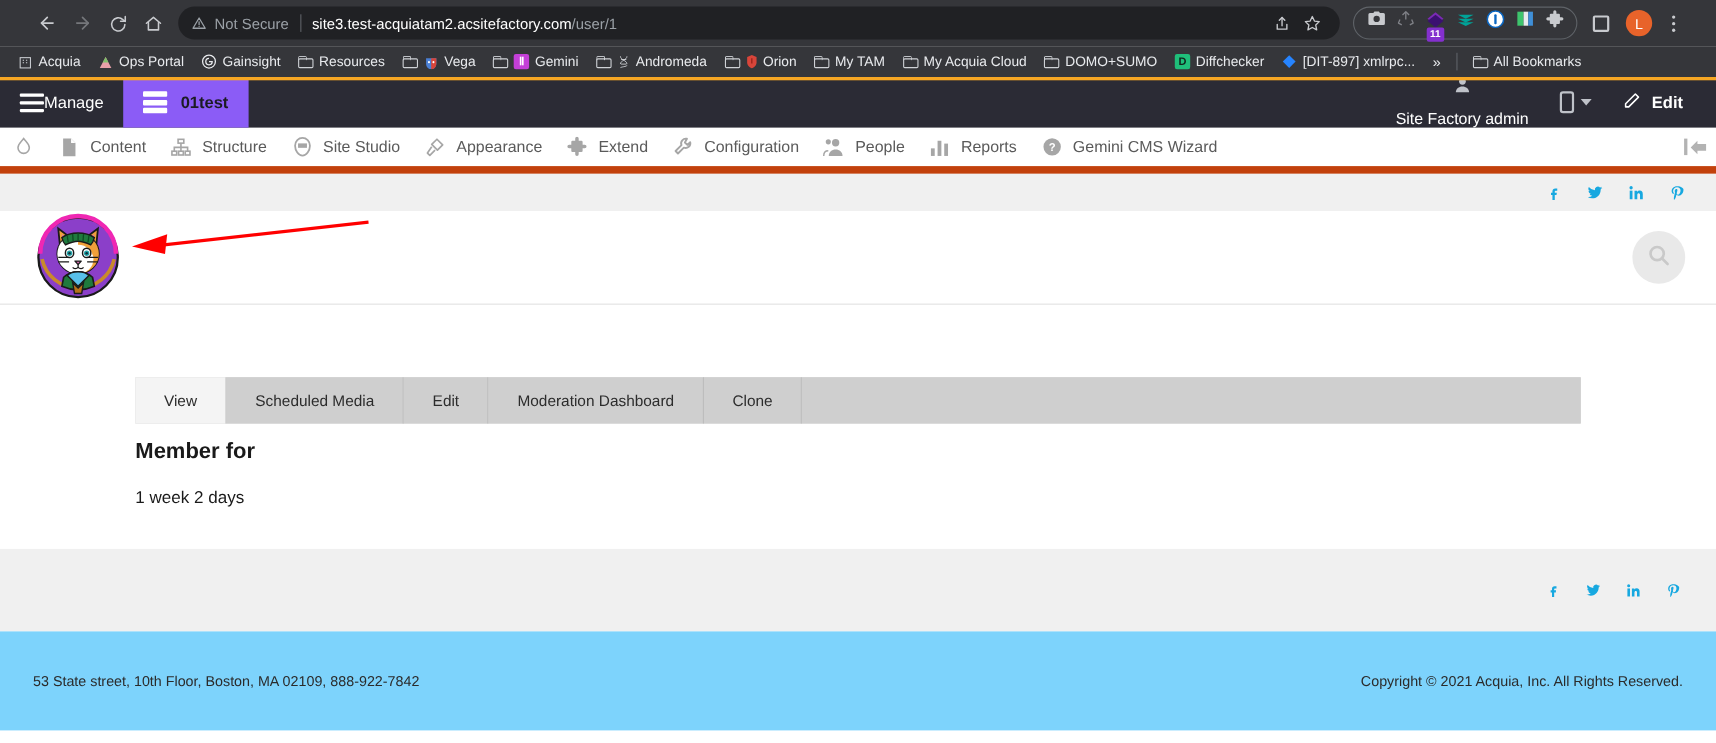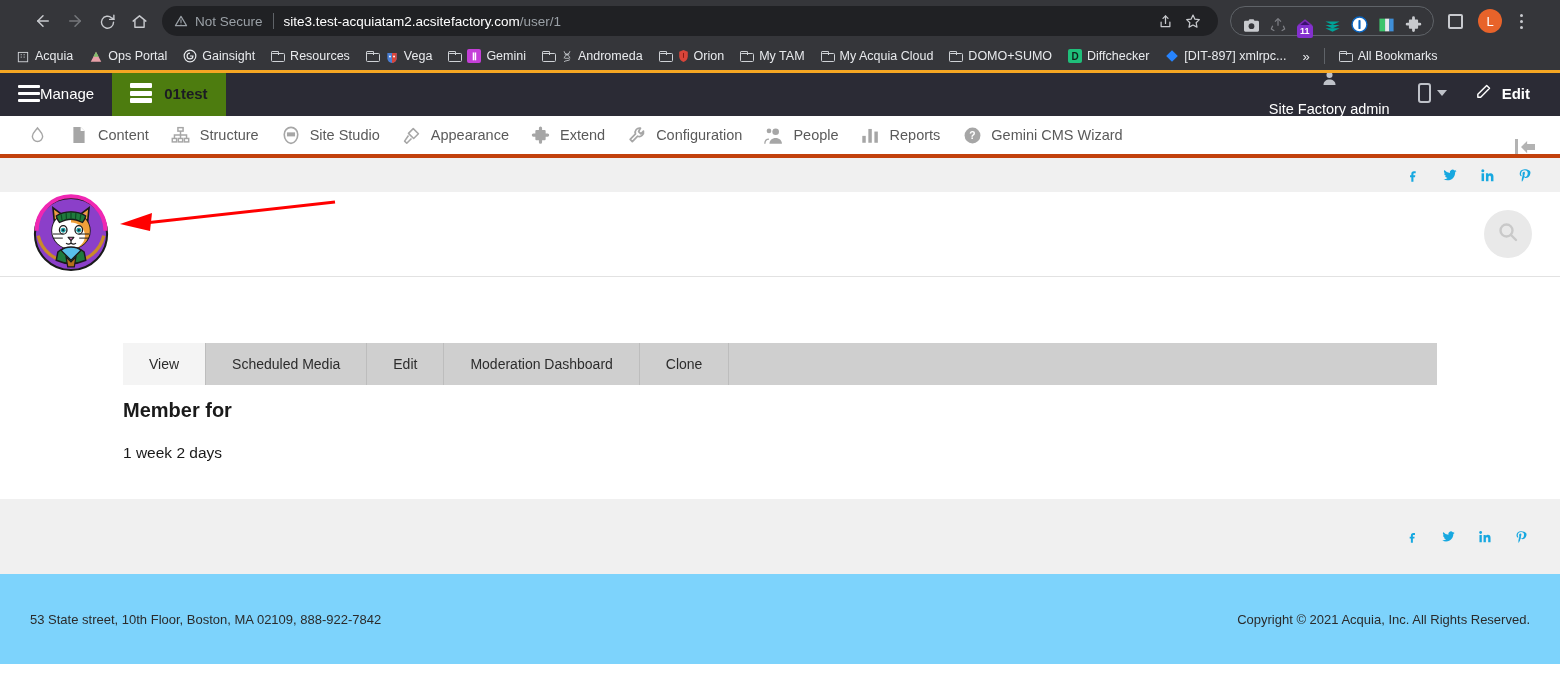--- a/index.html
+++ b/index.html
@@ -33,21 +33,21 @@
   .url-wrap{ font-size:13.5px; white-space:nowrap; overflow:hidden; min-width:0; }
   .url-host{ color:#ffffff; }
   .url-path{ color:#9aa0a6; }
   .omni-right{ margin-left:auto; display:flex; align-items:center; gap:2px; }
   .omni-icon{ width:26px;height:26px; display:flex;align-items:center;justify-content:center; color:#c8cace; }
 
   .ext-group{
     display:flex; align-items:center; gap:3px; border:1px solid #5f6368;
     border-radius:15px; height:30px; padding:0 8px; margin-left:4px;
   }
-  .ext{ width:24px;height:24px; display:flex; align-items:flex-end; justify-content:center; position:relative; }
+  .ext{ width:24px;height:24px; display:flex; align-items:flex-start; justify-content:center; position:relative; }
   .ext-badge{
     position:absolute; bottom:-5px; left:4px; background:#8430ce; color:#fff;
     font-size:9px; line-height:1; padding:2px 3px; border-radius:2px; font-weight:bold;
   }
   .side-panel-icon{ width:26px;height:26px;display:flex;align-items:center;justify-content:center;margin-left:6px; }
   .side-panel-icon .sp{ width:15px;height:15px;border:2px solid #c8cace;border-radius:2px; }
   .avatar-chip{
     width:24px;height:24px;border-radius:50%;background:#e8632a;color:#fff;
     display:flex;align-items:center;justify-content:center;font-size:13px;margin-left:8px;
   }
@@ -83,36 +83,36 @@
   }
   .drupal-bar:before{
     content:""; position:absolute; left:0; right:0; top:0; height:3px; background:#f5a623;
   }
   .dt-manage{
     display:flex;align-items:center;padding:0 18px;color:#fff;font-size:15px;
   }
   .hamburger{ width:22px; display:flex; flex-direction:column; gap:4px; }
   .hamburger i{ display:block;height:3px;background:#fff;border-radius:1px; }
   .dt-site{
-    display:flex;align-items:center;gap:12px;padding:0 18px;background:#4d7c0f;color:#1b1b23;
+    display:flex;align-items:center;gap:12px;padding:0 18px;background:#8b5cf6;color:#1b1b23;
     font-size:15px; font-weight:bold;
   }
   .stack-ic{ width:22px;display:flex;flex-direction:column;gap:2.5px; }
   .stack-ic i{ display:block;height:5px;background:#fff;border-radius:1px; }
   .dt-right{ margin-left:auto; display:flex; align-items:center; gap:0; padding-right:20px; }
   .dt-user{ display:flex;align-items:center;gap:11px;color:#fff;font-size:14.5px;padding:0 14px;flex-direction:column; }
   .dt-device{ display:flex;align-items:center;gap:6px;padding:0 14px; }
   .phone-ic{ width:13px;height:20px;border:2px solid #bfc2c9;border-radius:3px; }
   .caret-d{ width:0;height:0;border-left:5px solid transparent;border-right:5px solid transparent;border-top:6px solid #bfc2c9; }
   .dt-edit{ display:flex;align-items:center;gap:10px;color:#fff;font-size:15px;font-weight:bold;padding:0 10px 0 14px; }
 
   
   .admin-menu{
-    height:42px; background:#fff; border-bottom:4px solid #c2410c;
-    display:flex; align-items:flex-end; padding:0 16px;
+    height:42px; background:#fff; border-bottom:7px solid #c2410c;
+    display:flex; align-items:center; padding:0 0;
   }
   .am-item{
     display:flex;align-items:center;gap:9px;padding:0 11px;height:100%;
     color:#5a5a5a; font-size:14.5px;
   }
   .am-ic{ width:20px;height:20px;display:flex;align-items:center;justify-content:center;color:#a6a6a6; }
   .am-collapse{ margin-left:auto; display:flex; align-items:center; gap:2px; padding-right:8px; color:#b3b3b3; }
   .am-collapse .bar{ width:3px;height:15px;background:#b3b3b3; }
 
   

